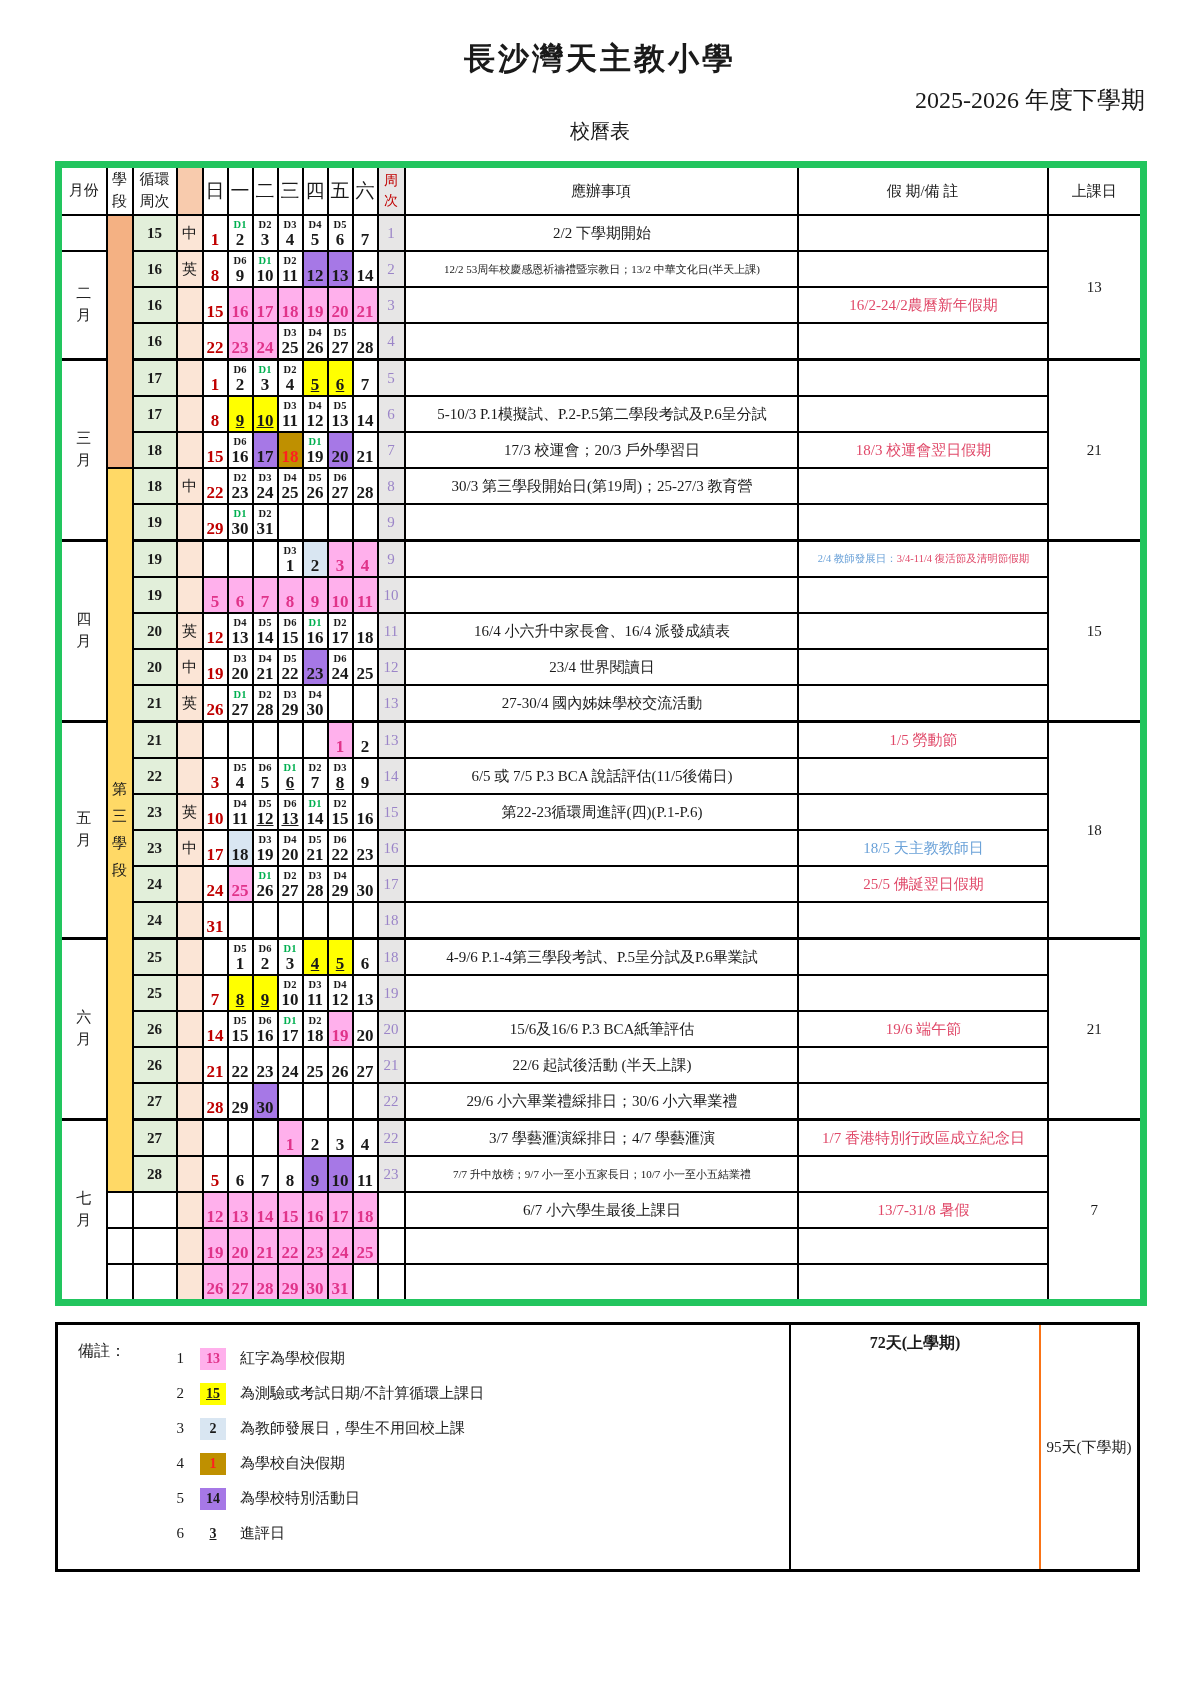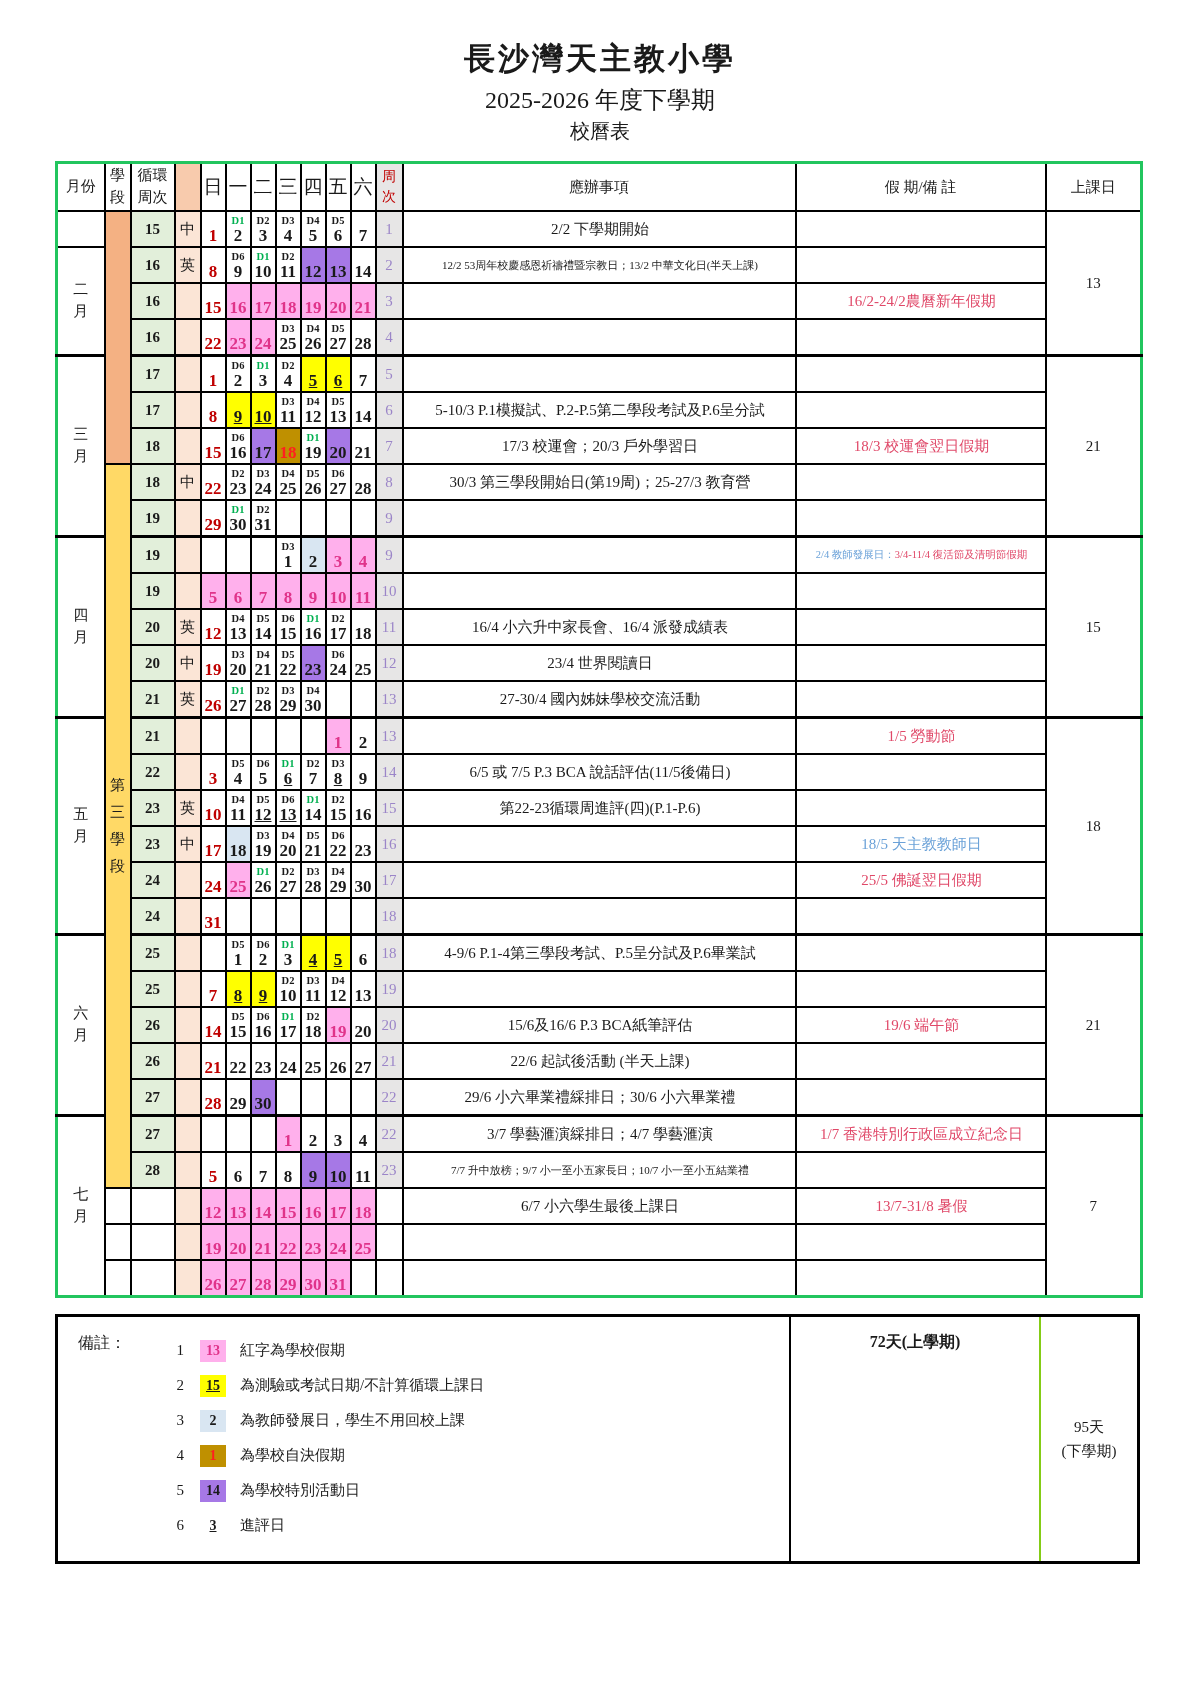--- a/index.html
+++ b/index.html
@@ -1,24 +1,24 @@
 <!DOCTYPE html>
 <html style="--pink: #FFB0EC; --yellow: #FFFF00; --blue: #D9E6F2; --olive: #BF9000; --purple: #A678E6; --green: #E2EFDA; --peach: #F8CBAD; --peachlight: #FBE5D6; --orange: #F4B183; --gold: #FFD966; --grayweek: #E7E6E6; --weektext: #9B85C8; --hdrred: #C00000; --sunred: #C00000; --holired: #E0338A; --olivered: #FF1F1F; --remred: #E04868; --remblue: #6AA1D8; --d1green: #00B050;"><head>
 <meta charset="utf-8">
 <style>
   html,body{margin:0;padding:0;background:#fff;}
   body{width:1200px;height:1697px;overflow:hidden;
        font-family:"Liberation Serif","DejaVu Serif",serif;color:#1a1a1a;}
   .page{padding:38px 55px 0 55px;}
   .title{ text-align:center; }
   .title .school{font-size:31px;font-weight:600;letter-spacing:3px;margin:0 0 4px 0;}
-  .title .term{font-size:24px;font-weight:400;margin:0;}
+  .title .term{font-size:24px;font-weight:400;margin:0;text-align:right;}
   .title .doc{font-size:20px;font-weight:400;margin:2px 0 16px 0;}
 
-  table.cal{border-collapse:collapse;table-layout:fixed;width:1085px;border:3px solid #22c55e;}
+  table.cal{border-collapse:collapse;table-layout:fixed;width:1085px;border:7px solid #22c55e;}
   .cal th,.cal td{border:2px solid #000;padding:0;overflow:hidden;}
   .cal thead th{height:46px;font-weight:400;font-size:15px;background:#fff;vertical-align:middle;}
   .cal thead th.dayhead{font-size:19px;}
   .cal thead th.dicthead{background:var(--peach);padding-left:37px;}
   .cal thead th.weekhead{background:var(--grayweek);color:var(--hdrred);font-size:14px;margin-left:33px;}
   .cal tbody td{height:33px;vertical-align:middle;font-size:15px;text-align:center;}
   tr.mtop td{border-top:3px solid #000;}
 
   .vtext{display:block;width:1.25em;margin:0 auto;line-height:1.45;text-align:center;}
   td.month{font-size:16px;color:#222;}
@@ -65,25 +65,25 @@
   .leg-sw{width:26px;height:22px;line-height:22px;text-align:center;font-size:14px;font-weight:700;margin-right:14px;}
   .leg-sw.pink{background:var(--pink);}
   .leg-sw.yellow{background:var(--yellow);}
   .leg-sw.blue{background:var(--blue);}
   .leg-sw.olive{background:var(--olive);}
   .leg-sw.purple{background:var(--purple);}
   .leg-sw.swred{color:var(--holired);}
   .leg-sw.olive.swred{color:var(--olivered);}
   .leg-sw.swu{text-decoration:underline;}
   .leg-tx{font-size:15px;}
-  .leg-mid{flex:0 0 250px;border-right:2px solid #84cc16;box-sizing:border-box;
-           padding:15px 14px 0 14px;text-align:center;font-size:15px;}
+  .leg-mid{flex:0 0 250px;border-right:2px solid #f97316;box-sizing:border-box;
+           padding:8px 14px 0 14px;text-align:center;font-size:15px;}
   .leg-mid .sum-title{font-weight:700;font-size:16px;margin-bottom:10px;}
   .leg-mid .sum-note{line-height:1.85;text-align:center;}
-  .leg-right{flex:1;display:flex;flex-direction:column;justify-content:center;align-items:center;font-size:15px;line-height:1.6;}
+  .leg-right{flex:1;display:flex;flex-direction:row;justify-content:center;align-items:center;font-size:15px;line-height:1.6;}
 </style>
 </head>
 <body>
 
 <div class="page">
   <div class="title">
     <div class="school">長沙灣天主教小學</div>
     <div class="term">2025-2026 年度下學期</div>
     <div class="doc">校曆表</div>
   </div>

